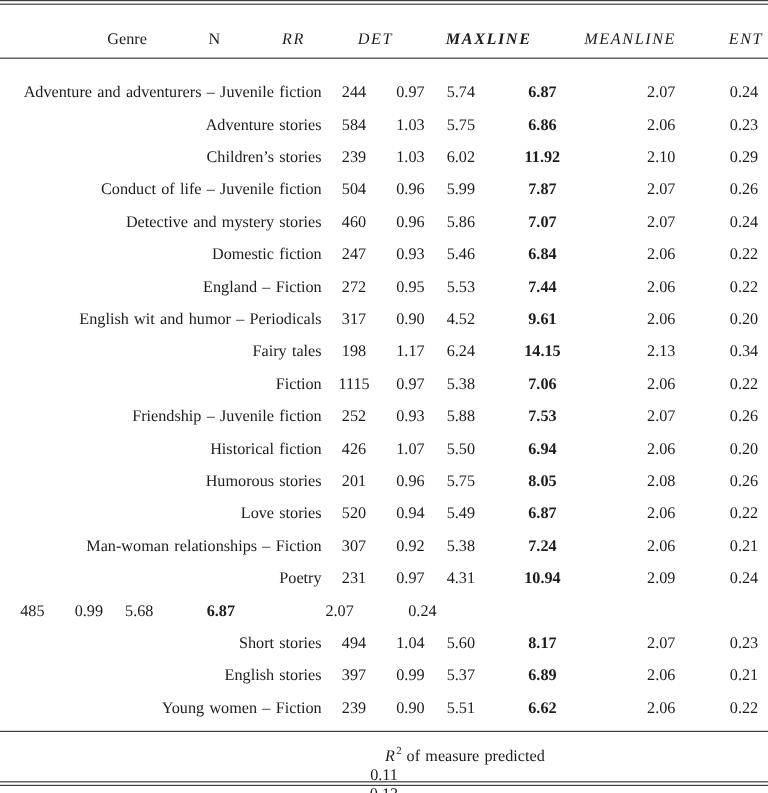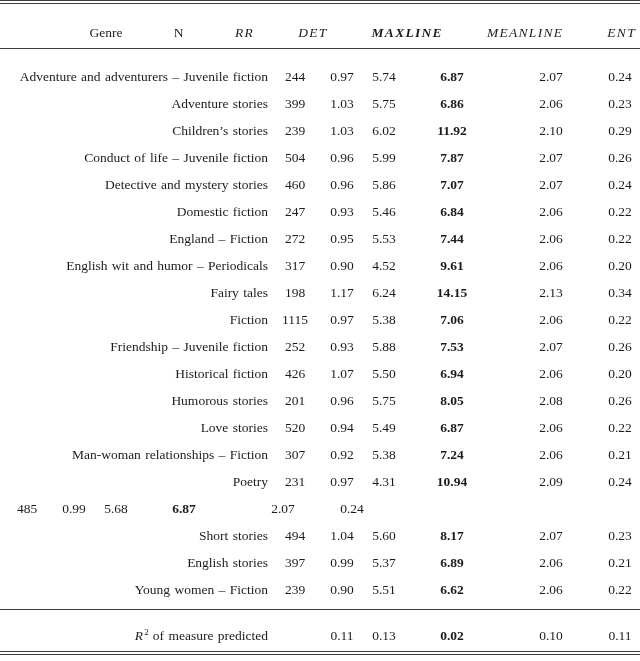--- a/index.html
+++ b/index.html
@@ -33,21 +33,21 @@
   .cell.genre { width: 268px; text-align: right; word-spacing: 1px; }
   .cell.n        { width: 54px; }
   .cell.rr       { width: 40px; }
   .cell.det      { width: 44px; font-family: Liberation Serif, serif; }
   .cell.maxline  { width: 92px; font-weight: bold; }
   .cell.meanline { width: 106px; }
   .cell.ent      { width: 36px; padding-right: 4px; box-sizing: border-box; }
   .mathit { font-style: italic; letter-spacing: 1.3px; }
   .spacer-top { height: 14px; }
   .footer-rule { margin-top: 6px; }
-  .row.footer { margin-top: 12px; }
+  .row.footer { margin-top: 12px; flex-direction: column; }
   .bottom-rule { margin-top: 2px; }
   sup.rsq {
     font-size: 9px;
     font-style: normal;
     letter-spacing: 0;
     vertical-align: super;
     line-height: 0;
   }
   .footer-rest { margin-left: 4px; word-spacing: 1px; }
 </style>
@@ -79,21 +79,21 @@
         <div class="cell n">244</div>
         <div class="cell rr">0.97</div>
         <div class="cell det">5.74</div>
         <div class="cell maxline">6.87</div>
         <div class="cell meanline">2.07</div>
         <div class="cell ent">0.24</div>
       </div>
 
       <div class="row">
         <div class="cell genre">Adventure stories</div>
-        <div class="cell n">399</div>
+        <div class="cell n">584</div>
         <div class="cell rr">1.03</div>
         <div class="cell det">5.75</div>
         <div class="cell maxline">6.86</div>
         <div class="cell meanline">2.06</div>
         <div class="cell ent">0.23</div>
       </div>
 
       <div class="row">
         <div class="cell genre">Children’s stories</div>
         <div class="cell n">239</div>

